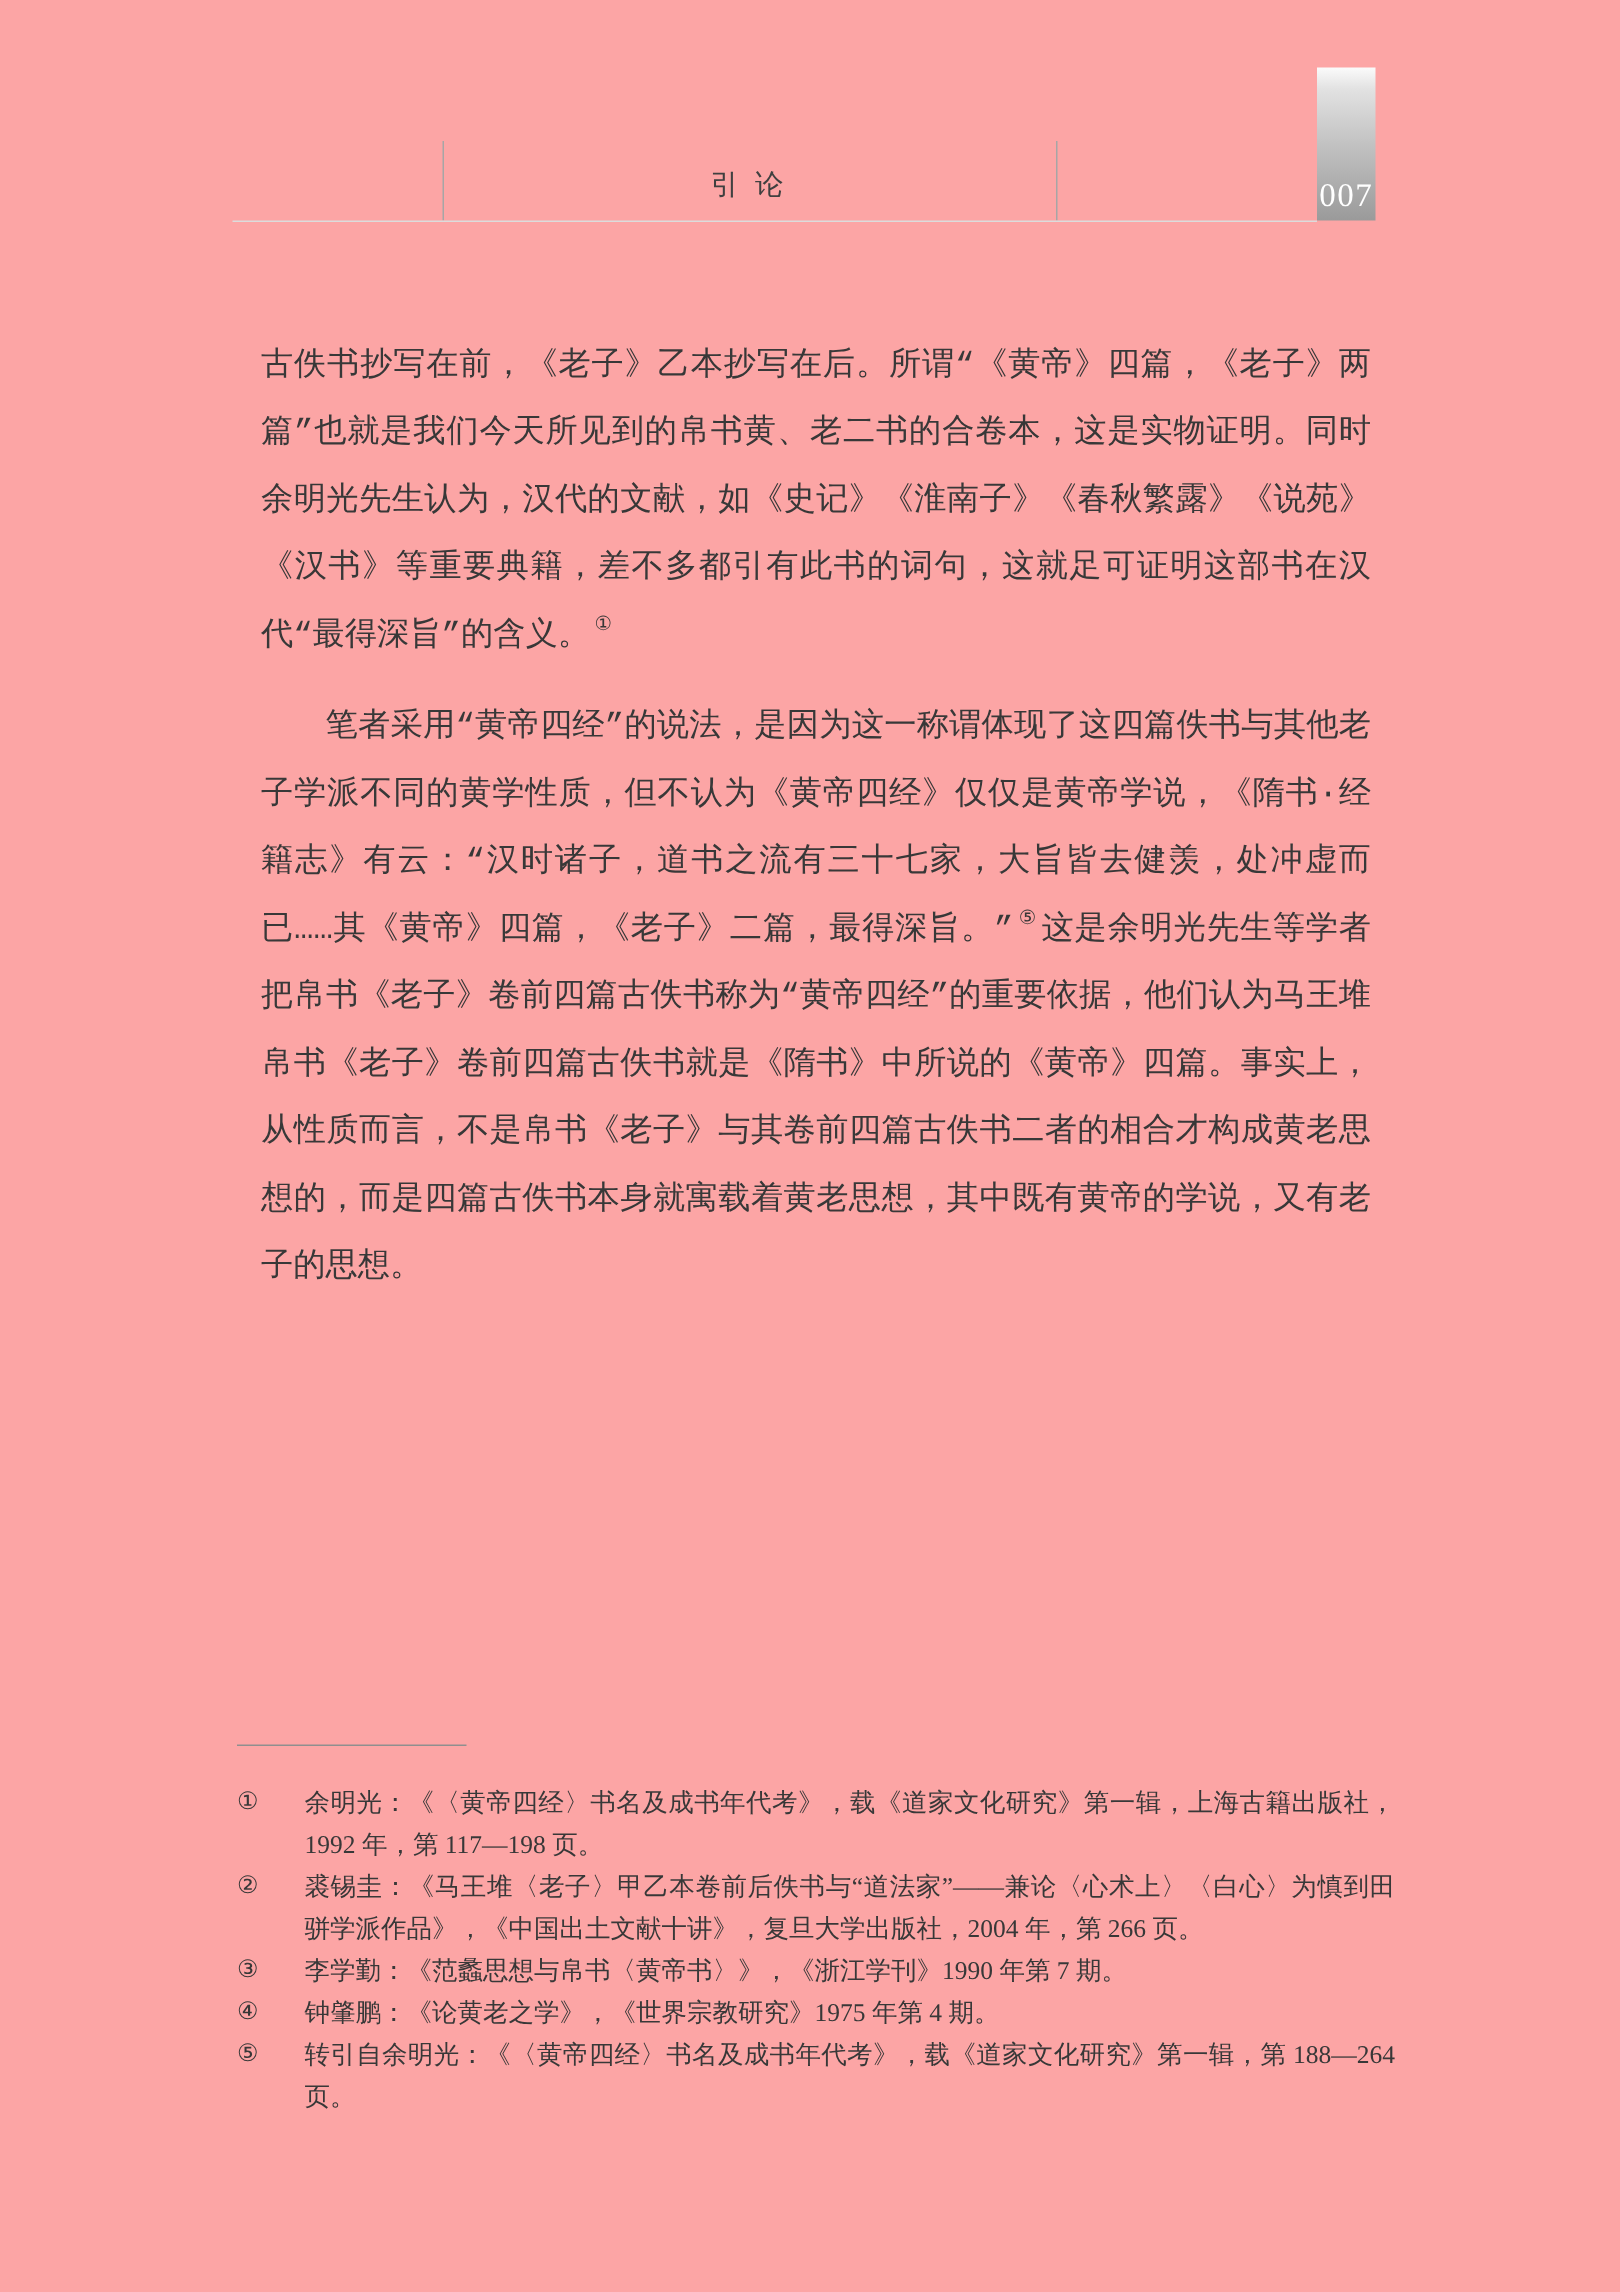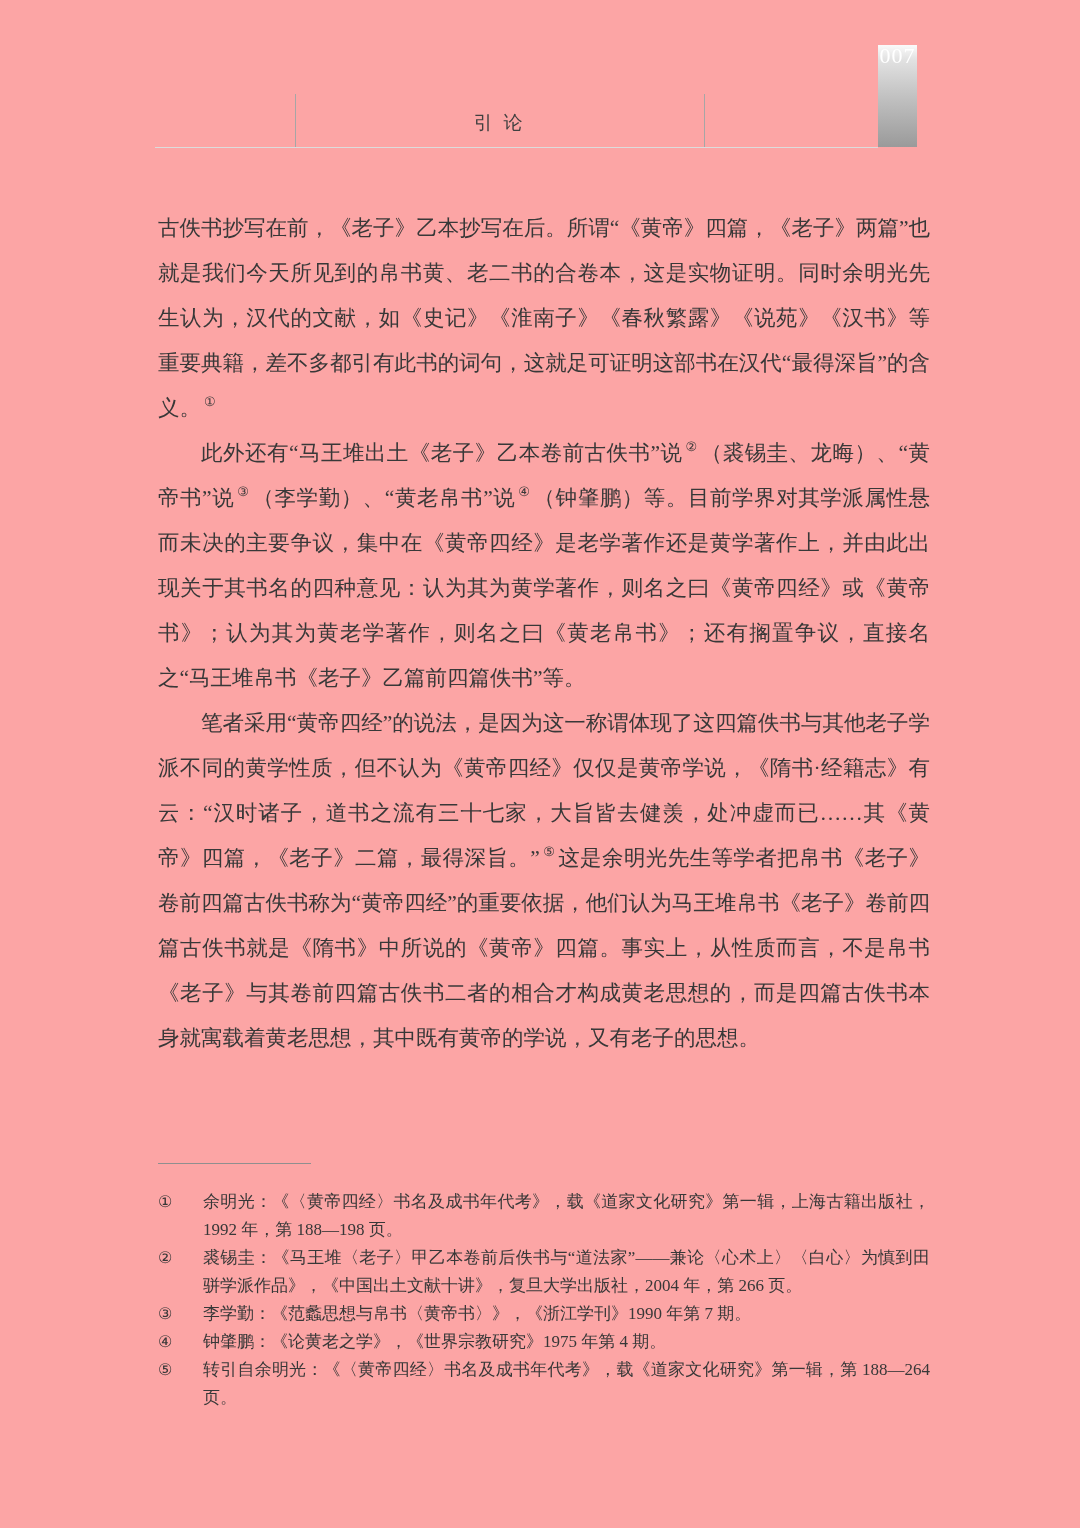--- a/index.html
+++ b/index.html
@@ -43,40 +43,41 @@
     font-size:19px;
     letter-spacing:3px;
     color:#404040;
   }
   .page-number-bar{
     position:absolute;
     left:878px;top:45px;
     width:39px;height:102px;
     background:linear-gradient(to bottom,var(--bar-top) 0%,#e2e2e2 14%,var(--bar-mid) 50%,var(--bar-bottom) 100%);
     display:flex;
+    align-items:flex-end;
     justify-content:center;
   }
   .page-number{
     font-size:22px;
     line-height:1;
     padding-bottom:6px;
     color:var(--pagenum-color);
     letter-spacing:1px;
   }
   
   .body-text{
     position:absolute;
     left:158px;top:206px;
     width:772px;
     font-size:21.5px;
     line-height:45px;
     text-align:justify;
     color:var(--text-color);
   }
-  .body-text p{margin:0;padding:0;}
+  .body-text p{margin:16px;padding:0;font-family:Liberation Mono, monospace;}
   .body-text p.indent{text-indent:2em;}
   .fn-ref{
     font-size:13px;
     line-height:0;
     vertical-align:9px;
     margin:0 3px;
   }
   
   .footnote-separator{
     position:absolute;
@@ -115,29 +116,28 @@
     <div class="page-title">引 论</div>
     <div class="header-tick tick-right"></div>
     <div class="header-rule"></div>
     <div class="page-number-bar">
       <span class="page-number">007</span>
     </div>
   </div>
 
   <div class="body-text">
       <p class="">古佚书抄写在前，《老子》乙本抄写在后。所谓“《黄帝》四篇，《老子》两篇”也就是我们今天所见到的帛书黄、老二书的合卷本，这是实物证明。同时余明光先生认为，汉代的文献，如《史记》《淮南子》《春秋繁露》《说苑》《汉书》等重要典籍，差不多都引有此书的词句，这就足可证明这部书在汉代“最得深旨”的含义。<sup class="fn-ref">①</sup></p>
-      <p class="indent">此外还有“马王堆出土《老子》乙本卷前古佚书”说<sup class="fn-ref">②</sup>（裘锡圭、龙晦）、“黄帝书”说<sup class="fn-ref">③</sup>（李学勤）、“黄老帛书”说<sup class="fn-ref">④</sup>（钟肇鹏）等。目前学界对其学派属性悬而未决的主要争议，集中在《黄帝四经》是老学著作还是黄学著作上，并由此出现关于其书名的四种意见：认为其为黄学著作，则名之曰《黄帝四经》或《黄帝书》；认为其为黄老学著作，则名之曰《黄老帛书》；还有搁置争议，直接名之“马王堆帛书《老子》乙篇前四篇佚书”等。</p>
       <p class="indent">笔者采用“黄帝四经”的说法，是因为这一称谓体现了这四篇佚书与其他老子学派不同的黄学性质，但不认为《黄帝四经》仅仅是黄帝学说，《隋书·经籍志》有云：“汉时诸子，道书之流有三十七家，大旨皆去健羡，处冲虚而已……其《黄帝》四篇，《老子》二篇，最得深旨。”<sup class="fn-ref">⑤</sup>这是余明光先生等学者把帛书《老子》卷前四篇古佚书称为“黄帝四经”的重要依据，他们认为马王堆帛书《老子》卷前四篇古佚书就是《隋书》中所说的《黄帝》四篇。事实上，从性质而言，不是帛书《老子》与其卷前四篇古佚书二者的相合才构成黄老思想的，而是四篇古佚书本身就寓载着黄老思想，其中既有黄帝的学说，又有老子的思想。</p>
     </div>
 
   <div class="footnote-separator"></div>
   <div class="footnotes">
       <div class="footnote">
         <span class="footnote-marker">①</span>
-        <span class="footnote-text">余明光：《〈黄帝四经〉书名及成书年代考》，载《道家文化研究》第一辑，上海古籍出版社，1992 年，第 188—198 页。</span>
+        <span class="footnote-text">余明光：《〈黄帝四经〉书名及成书年代考》，载《道家文化研究》第一辑，上海古籍出版社，1992 年，第 117—198 页。</span>
       </div>
       <div class="footnote">
         <span class="footnote-marker">②</span>
         <span class="footnote-text">裘锡圭：《马王堆〈老子〉甲乙本卷前后佚书与“道法家”——兼论〈心术上〉〈白心〉为慎到田骈学派作品》，《中国出土文献十讲》，复旦大学出版社，2004 年，第 266 页。</span>
       </div>
       <div class="footnote">
         <span class="footnote-marker">③</span>
         <span class="footnote-text">李学勤：《范蠡思想与帛书〈黄帝书〉》，《浙江学刊》1990 年第 7 期。</span>
       </div>
       <div class="footnote">

